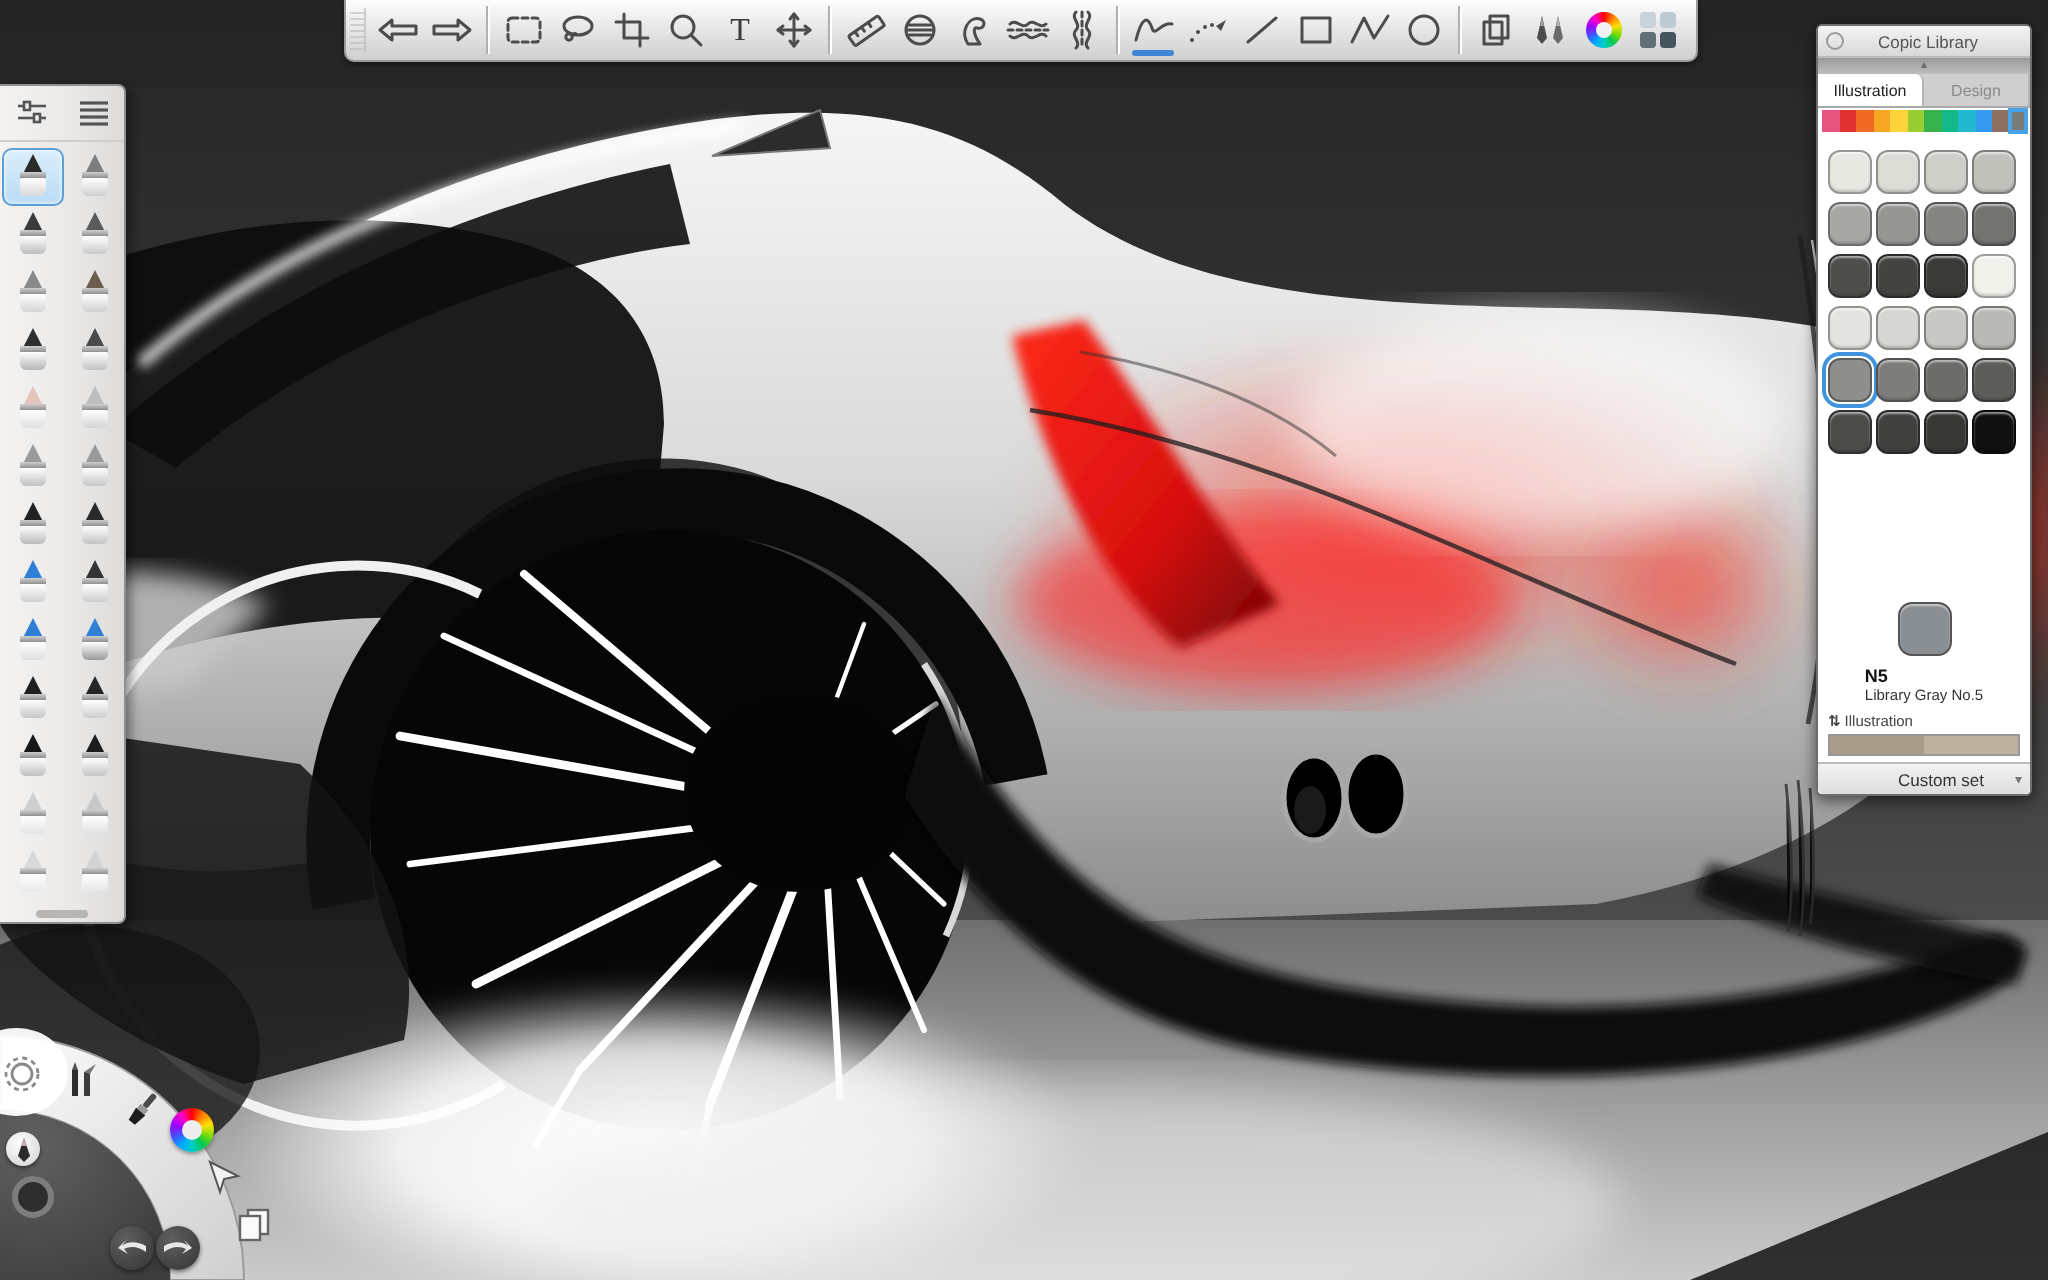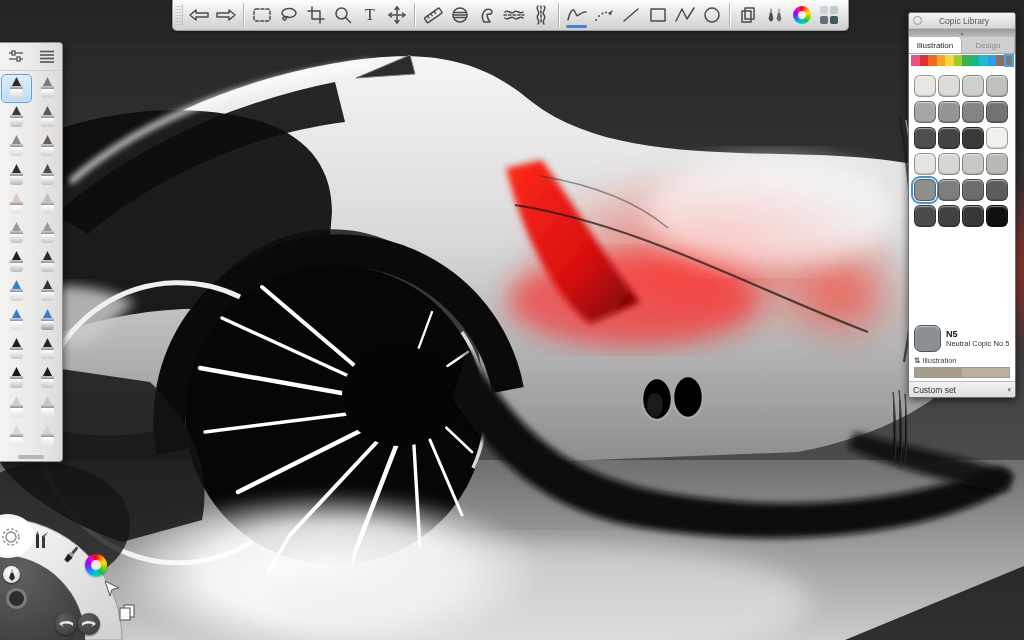--- a/index.html
+++ b/index.html
@@ -53,31 +53,31 @@
   .cp-tab{flex:1;display:flex;align-items:center;justify-content:center;font-size:8px;color:#8a8a8a;cursor:pointer;border-right:1px solid #b5b5b5;}
   .cp-tab.active{background:#fff;color:#222;border-radius:0 4px 0 0;}
   .cp-hues{height:13px;display:flex;padding:1px 2px;gap:0;}
   .cp-hues i{flex:1;height:11px;cursor:pointer;}
   .cp-hues i.sel{outline:2px solid #4aa3e8;outline-offset:-1px;box-shadow:inset 0 0 0 1px #fff;}
   .cp-swatches{display:grid;grid-template-columns:repeat(4,20px);gap:4px;padding:6px 5px;}
   .sw{width:20px;height:20px;border-radius:6px;cursor:pointer;border:1px solid rgba(0,0,0,.35);
     box-shadow:inset 0 1px 1px rgba(255,255,255,.55),inset 0 -1px 1px rgba(0,0,0,.15);}
   .sw.sel{box-shadow:0 0 0 1px #fff,0 0 0 3px #3f94dd;}
   .cp-spacer{flex:1;}
-  .cp-info{display:flex;gap:5px;padding:2px 5px 4px;align-items:center;}
+  .cp-info{display:flex;gap:5px;padding:2px 5px 4px;align-items:center;flex-direction:column;}
   .cp-big{width:25px;height:25px;border-radius:7px;border:1px solid #555;box-shadow:inset 0 1px 1px #ffffff88;}
   .cp-code{font-weight:bold;font-size:9px;color:#111;}
   .cp-name{font-size:7.5px;color:#333;}
   .cp-comp{padding:0 5px 3px;}
   .cp-comp-label{display:flex;align-items:center;gap:2px;font-size:7.5px;color:#444;margin-bottom:2px;}
   .cp-comp-bar{height:9px;display:flex;border:1px solid #999;}
   .cp-comp-bar i{flex:1;}
   .cp-custom{height:15px;border-top:1px solid #bbb;background:linear-gradient(#f2f2f2,#ddd);display:flex;align-items:center;
     padding:0 4px;font-size(8.5px);font-size:8.5px;color:#333;border-radius:0 0 3px 3px;cursor:pointer;}
-  .cp-custom span{flex:1;}
+  .cp-custom span{flex:1;margin-left:36px;}
   .cp-custom b{color:#777;font-size:7px;}
   
   .lagoon{position:absolute;left:0;top:488px;width:155px;height:152px;z-index:25;}
   .lg-ic{position:absolute;width:22px;height:22px;display:flex;align-items:center;justify-content:center;cursor:pointer;}
   .lg-wheel{width:22px;height:22px;border-radius:50%;position:relative;
     background:conic-gradient(#f00,#ff8000,#ffe000,#7fdc00,#00c853,#00cfc8,#00a6ff,#4b4bff,#a000ff,#ff00c8,#f00);box-shadow:0 1px 2px rgba(0,0,0,.4);}
   .lg-wheel::after{content:"";position:absolute;inset:6px;border-radius:50%;background:#ededed;}
   .lg-round{position:absolute;width:22px;height:22px;border-radius:50%;background:radial-gradient(circle at 35% 30%,#5f5f5f,#343434);
     display:flex;align-items:center;justify-content:center;cursor:pointer;box-shadow:0 1px 2px rgba(0,0,0,.5);}
   .lg-preview{position:absolute;width:17px;height:17px;border-radius:50%;background:radial-gradient(circle at 40% 35%,#fff,#cfcfcf);
@@ -611,21 +611,21 @@
         <div class="sw" style="background: linear-gradient(165deg, rgb(75, 75, 73), rgb(75, 75, 73)) rgb(75, 75, 73);"></div>
         <div class="sw" style="background: linear-gradient(165deg, rgb(65, 65, 64), rgb(65, 65, 64)) rgb(65, 65, 64);"></div>
         <div class="sw" style="background: linear-gradient(165deg, rgb(55, 55, 53), rgb(55, 55, 53)) rgb(55, 55, 53);"></div>
         <div class="sw" style="background: linear-gradient(165deg, rgb(16, 16, 16), rgb(16, 16, 16)) rgb(16, 16, 16);"></div>
       </div>
   <div class="cp-spacer"></div>
   <div class="cp-info">
     <div class="cp-big" id="cp-big-swatch" style="background: rgb(138, 143, 147);"></div>
     <div>
       <div class="cp-code">N5</div>
-      <div class="cp-name">Neutral Copic No.5</div>
+      <div class="cp-name">Library Gray No.5</div>
     </div>
   </div>
   <div class="cp-comp">
     <div class="cp-comp-label">
       <b>⇅</b>
       <span>Illustration</span>
     </div>
     <div class="cp-comp-bar" id="cp-comp-bar">
           <i style="background: rgb(168, 156, 138);"></i>
           <i style="background: rgb(188, 176, 158);"></i>

